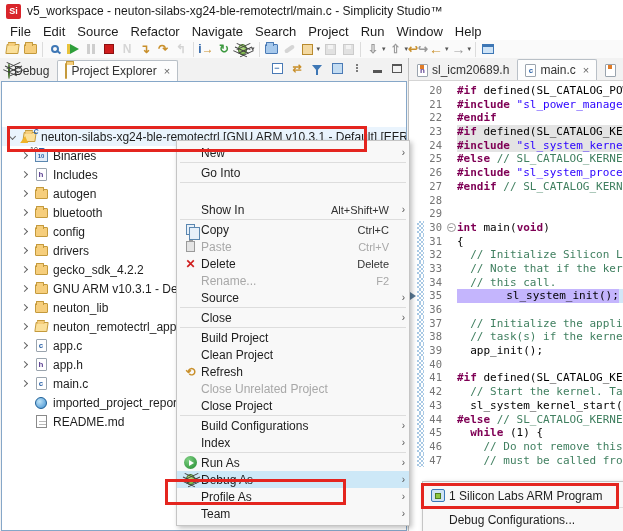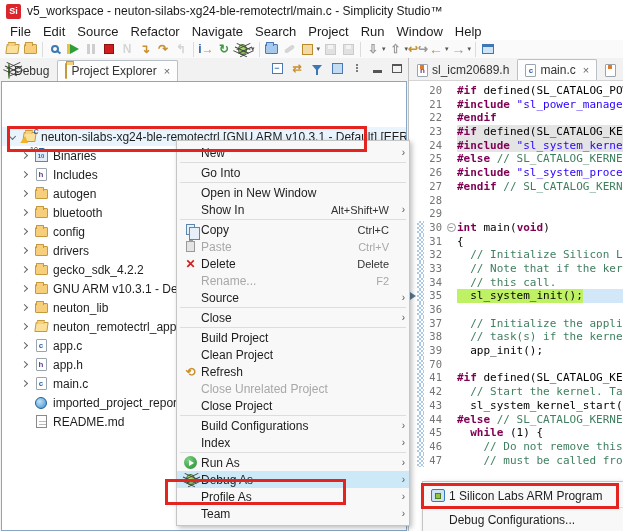--- a/index.html
+++ b/index.html
@@ -132,21 +132,21 @@
   .fold-minus { display:inline-block; width:9px; height:9px; border:1px solid #9a9a9a; border-radius:50%;
         line-height:7px; font-size:8px; color:#666; background:#fff; margin-top:2px; }
   .code-body { flex:1 1 auto; display:flex; min-width:0; overflow:hidden; }
   .code-text { white-space:pre; }
   .pp { color:#7f0055; font-weight:bold; }
   .kw { color:#7f0055; font-weight:bold; }
   .str { color:#2a00ff; }
   .com { color:#3f7f5f; }
   .pl { color:#000; }
   .cl.occ .code-text { background:#e4e4e4; }
-  .cl.hl .code-text { background:#bef264; }
+  .cl.hl .code-text { background:#c4b5fd;padding-left:36px; }
   .cl.hl .fill { flex:1; background:#d2e7f7; }
 
   
   .cmenu { position:absolute; left:176px; top:140px; width:234px; background:#f8f8f8;
            border:1px solid #c5c5c5; box-shadow:2px 2px 5px rgba(0,0,0,.25); padding:3px 0; z-index:10; }
   .cmi { height:17px; display:flex; align-items:center; font-size:12px; padding:0 4px 0 3px; }
   .cmi .mic { flex:none; width:21px; height:15px; display:flex; align-items:center; justify-content:center; }
   .cmi .lbl { white-space:nowrap; }
   .cmi .sp { flex:1; }
   .cmi .sc { font-size:11px; color:#333; margin-right:8px; white-space:nowrap; }
@@ -540,21 +540,21 @@
       <div class="cl"><span class="ln-ruler"><span class="range-strip"></span></span><span class="ln-num">30</span><span class="ln-fold"><span class="fold-minus">−</span></span><span class="code-body"><span class="code-text"><span class="kw">int</span><span class="pl"> main(</span><span class="kw">void</span><span class="pl">)</span></span></span></div>
       <div class="cl"><span class="ln-ruler"><span class="range-strip"></span></span><span class="ln-num">31</span><span class="ln-fold"></span><span class="code-body"><span class="code-text"><span class="pl">{</span></span></span></div>
       <div class="cl"><span class="ln-ruler"><span class="range-strip"></span></span><span class="ln-num">32</span><span class="ln-fold"></span><span class="code-body"><span class="code-text"><span class="com">  // Initialize Silicon La</span></span></span></div>
       <div class="cl"><span class="ln-ruler"><span class="range-strip"></span></span><span class="ln-num">33</span><span class="ln-fold"></span><span class="code-body"><span class="code-text"><span class="com">  // Note that if the kern</span></span></span></div>
       <div class="cl"><span class="ln-ruler"><span class="range-strip"></span></span><span class="ln-num">34</span><span class="ln-fold"></span><span class="code-body"><span class="code-text"><span class="com">  // this call.</span></span></span></div>
       <div class="cl hl"><span class="ln-ruler"><span class="range-strip"></span><span class="ptr"></span></span><span class="ln-num">35</span><span class="ln-fold"></span><span class="code-body"><span class="code-text"><span class="pl">  sl_system_init();</span></span><span class="fill"></span></span></div>
       <div class="cl"><span class="ln-ruler"><span class="range-strip"></span></span><span class="ln-num">36</span><span class="ln-fold"></span><span class="code-body"></span></div>
       <div class="cl"><span class="ln-ruler"><span class="range-strip"></span></span><span class="ln-num">37</span><span class="ln-fold"></span><span class="code-body"><span class="code-text"><span class="com">  // Initialize the applic</span></span></span></div>
       <div class="cl"><span class="ln-ruler"><span class="range-strip"></span></span><span class="ln-num">38</span><span class="ln-fold"></span><span class="code-body"><span class="code-text"><span class="com">  // task(s) if the kernel</span></span></span></div>
       <div class="cl"><span class="ln-ruler"><span class="range-strip"></span></span><span class="ln-num">39</span><span class="ln-fold"></span><span class="code-body"><span class="code-text"><span class="pl">  app_init();</span></span></span></div>
-      <div class="cl"><span class="ln-ruler"><span class="range-strip"></span></span><span class="ln-num">70</span><span class="ln-fold"></span><span class="code-body"></span></div>
+      <div class="cl"><span class="ln-ruler"><span class="range-strip"></span></span><span class="ln-num">40</span><span class="ln-fold"></span><span class="code-body"></span></div>
       <div class="cl"><span class="ln-ruler"><span class="range-strip"></span></span><span class="ln-num">41</span><span class="ln-fold"></span><span class="code-body"><span class="code-text"><span class="pp">#if</span><span class="pl"> defined(SL_CATALOG_KER</span></span></span></div>
       <div class="cl"><span class="ln-ruler"><span class="range-strip"></span></span><span class="ln-num">42</span><span class="ln-fold"></span><span class="code-body"><span class="code-text"><span class="com">  // Start the kernel. Tas</span></span></span></div>
       <div class="cl"><span class="ln-ruler"><span class="range-strip"></span></span><span class="ln-num">43</span><span class="ln-fold"></span><span class="code-body"><span class="code-text"><span class="pl">  sl_system_kernel_start()</span></span></span></div>
       <div class="cl"><span class="ln-ruler"><span class="range-strip"></span></span><span class="ln-num">44</span><span class="ln-fold"></span><span class="code-body"><span class="code-text"><span class="pp">#else</span><span class="com"> // SL_CATALOG_KERNEL</span></span></span></div>
       <div class="cl"><span class="ln-ruler"><span class="range-strip"></span></span><span class="ln-num">45</span><span class="ln-fold"></span><span class="code-body"><span class="code-text"><span class="pl">  </span><span class="kw">while</span><span class="pl"> (1) {</span></span></span></div>
       <div class="cl"><span class="ln-ruler"><span class="range-strip"></span></span><span class="ln-num">46</span><span class="ln-fold"></span><span class="code-body"><span class="code-text"><span class="com">    // Do not remove this </span></span></span></div>
       <div class="cl"><span class="ln-ruler"><span class="range-strip"></span></span><span class="ln-num">47</span><span class="ln-fold"></span><span class="code-body"><span class="code-text"><span class="com">    // must be called from</span></span></span></div>
     </div>
 </div>
 
@@ -568,21 +568,20 @@
     <div class="msep"></div>
     <div class="cmi">
       <span class="mic"></span>
       <span class="lbl">Go Into</span>
       <span class="sp"></span>
       <span class="arr"></span>
     </div>
     <div class="msep"></div>
     <div class="cmi">
       <span class="mic"></span>
-      <span class="lbl">Open in New Window</span>
       <span class="sp"></span>
       <span class="arr"></span>
     </div>
     <div class="cmi">
       <span class="mic"></span>
       <span class="lbl">Show In</span>
       <span class="sp"></span>
       <span class="sc">Alt+Shift+W</span>
       <span class="arr">›</span>
     </div>

